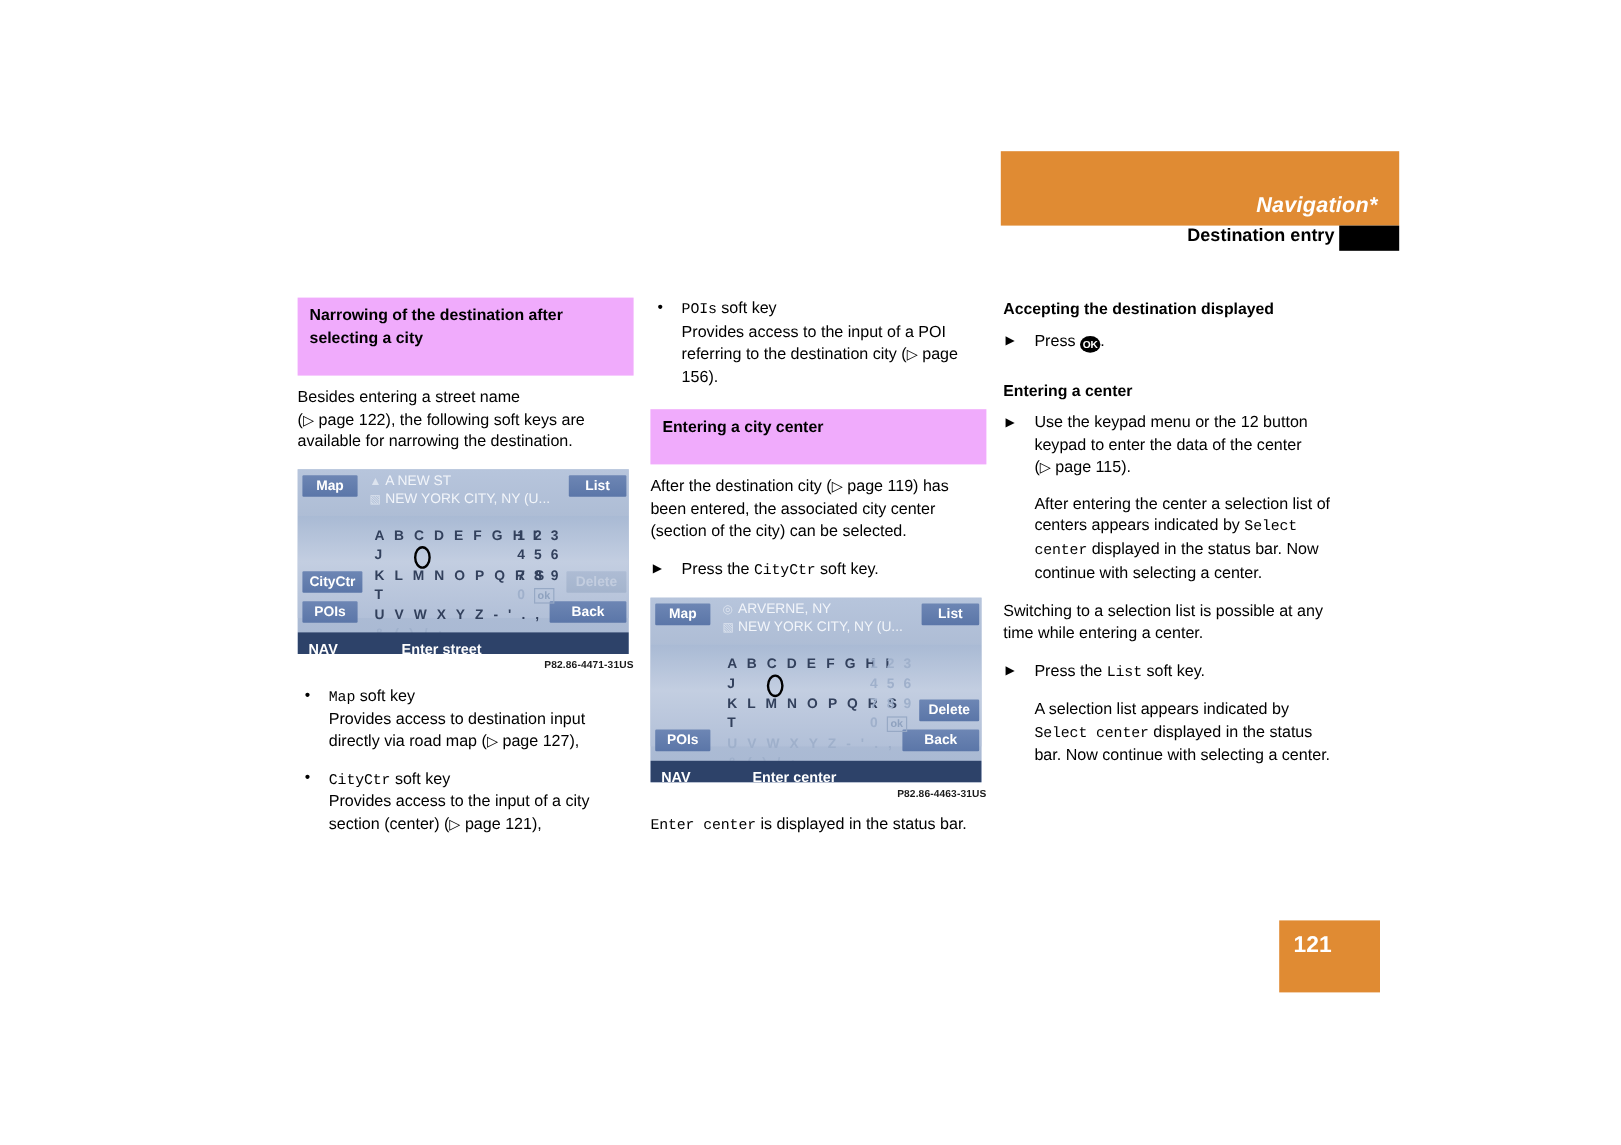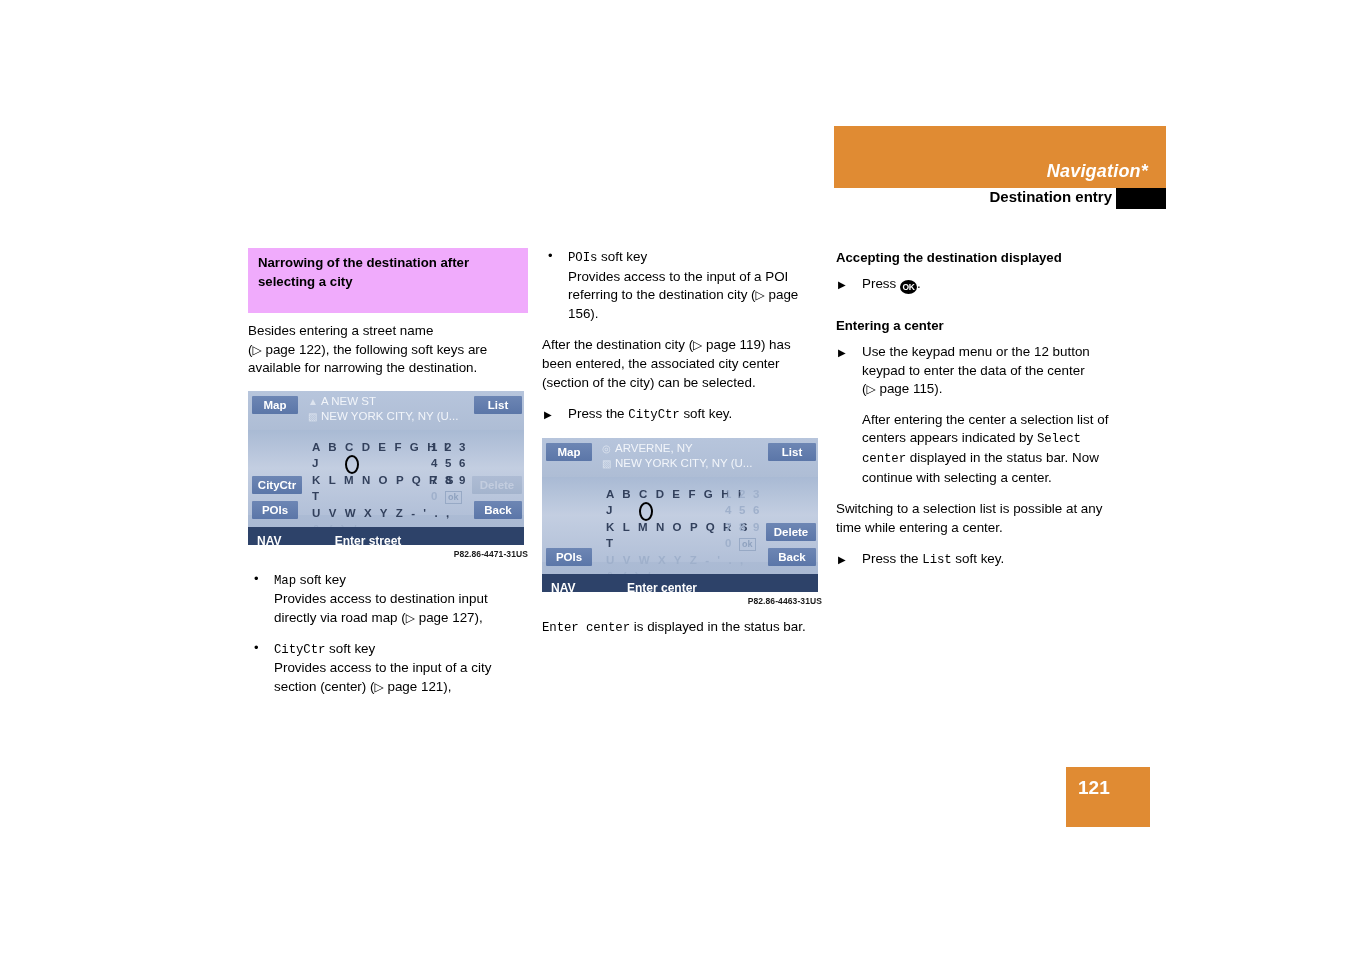--- a/index.html
+++ b/index.html
@@ -220,21 +220,21 @@
   }
   .softkey.dim {
     background: linear-gradient(#aebcd4, #a4b4cd);
     color: #c3cddf;
   }
   .sk-map    { left: 4px;  top: 5px;  width: 46px; }
   .sk-list   { right: 2px; top: 5px;  width: 48px; }
   .sk-cityctr{ left: 4px;  top: 85px; width: 50px; }
   .sk-pois   { left: 4px;  top: 110px;width: 46px; }
   .sk-delete { right: 2px; top: 85px; width: 50px; }
-  .sk-back   { right: 2px; top: 110px;width: 48px; }
+  .sk-back   { right: 2px; top: 110px;width: 64px; }
 
   .dest-line1 {
     position: absolute;
     left: 60px; top: 4px;
     font-size: 11.5px;
     color: #f2f5fa;
     white-space: nowrap;
     font-weight: normal;
   }
   .dest-line2 {
@@ -393,20 +393,21 @@
 
 <div class="col" id="col-mid">
 
   <ul class="bul">
     <li>
       <span class="mono">POIs</span><span> soft key</span><br>
       <span>Provides access to the input of a POI referring to the destination city (</span><span class="tri">▷</span>&nbsp;<span>page 156</span><span>).</span>
     </li>
   </ul>
 
+  <div class="sub-bar" style="margin-top:18px;">Entering a city center</div>
 
   <p class="body">
     <span>After the destination city (</span><span class="tri">▷</span>&nbsp;<span>page 119</span><span>) has been entered, the associated city center (section of the city) can be selected.</span>
   </p>
 
   <ul class="arrow">
     <li>
       <span>Press the </span><span class="mono">CityCtr</span><span> soft key.</span>
     </li>
   </ul>
@@ -481,17 +482,20 @@
   </div>
 
   <p class="body">Switching to a selection list is possible at any time while entering a center.</p>
 
   <ul class="arrow" style="margin-bottom:0;">
     <li>
       <span>Press the </span><span class="mono">List</span><span> soft key.</span>
     </li>
   </ul>
 
+  <div class="indent-blk">
+    <span>A selection list appears indicated by </span><span class="mono">Select center</span><span> displayed in the status bar. Now continue with selecting a center.</span>
+  </div>
 </div>
 
 <div class="pagenum-box">
   <div class="pagenum-text">121</div>
 </div>
 
 </body></html>

